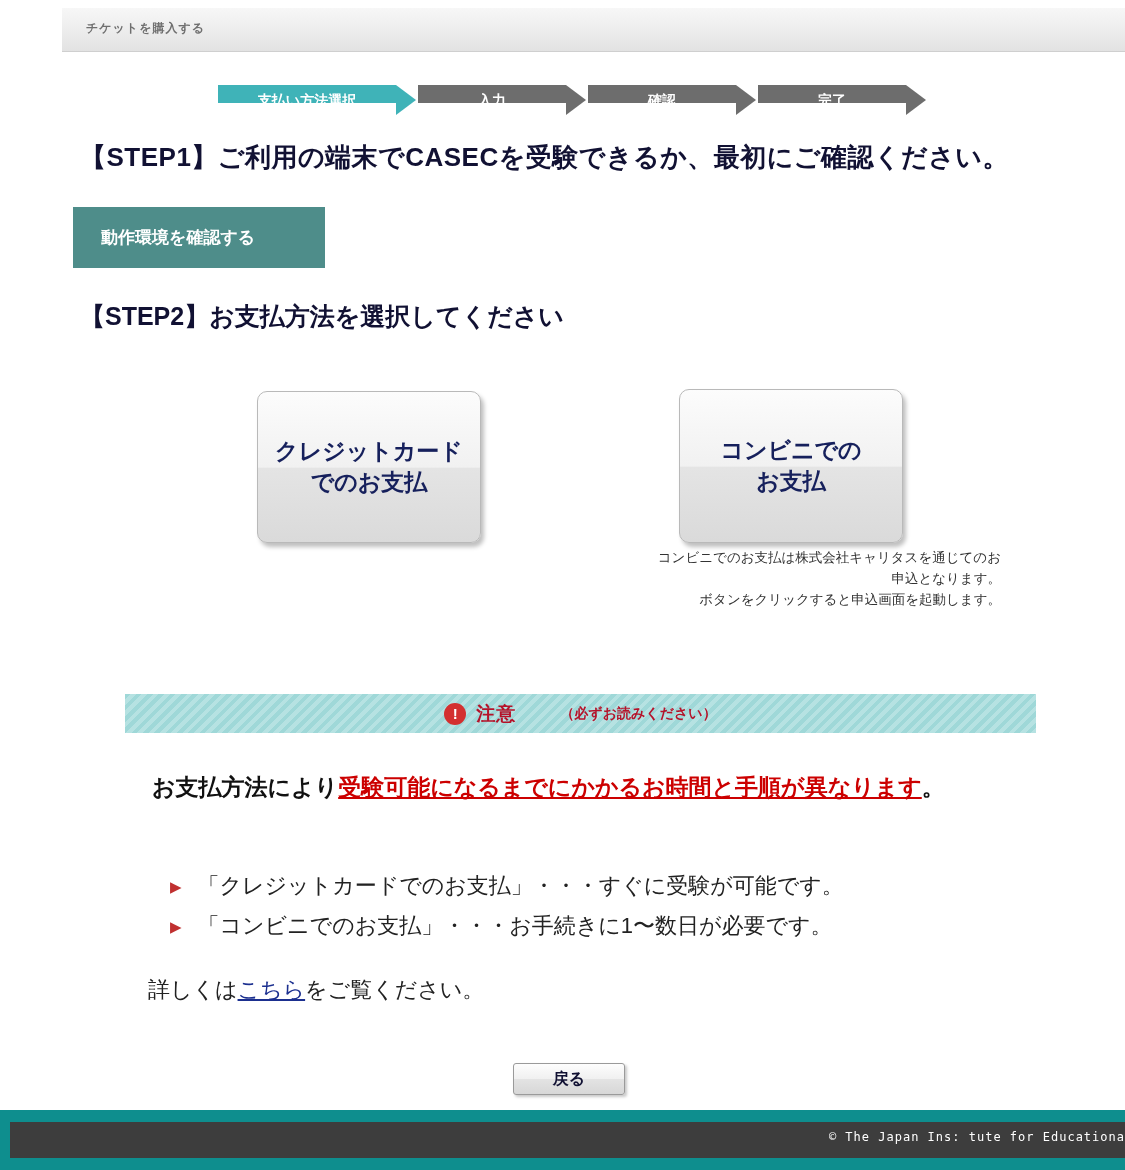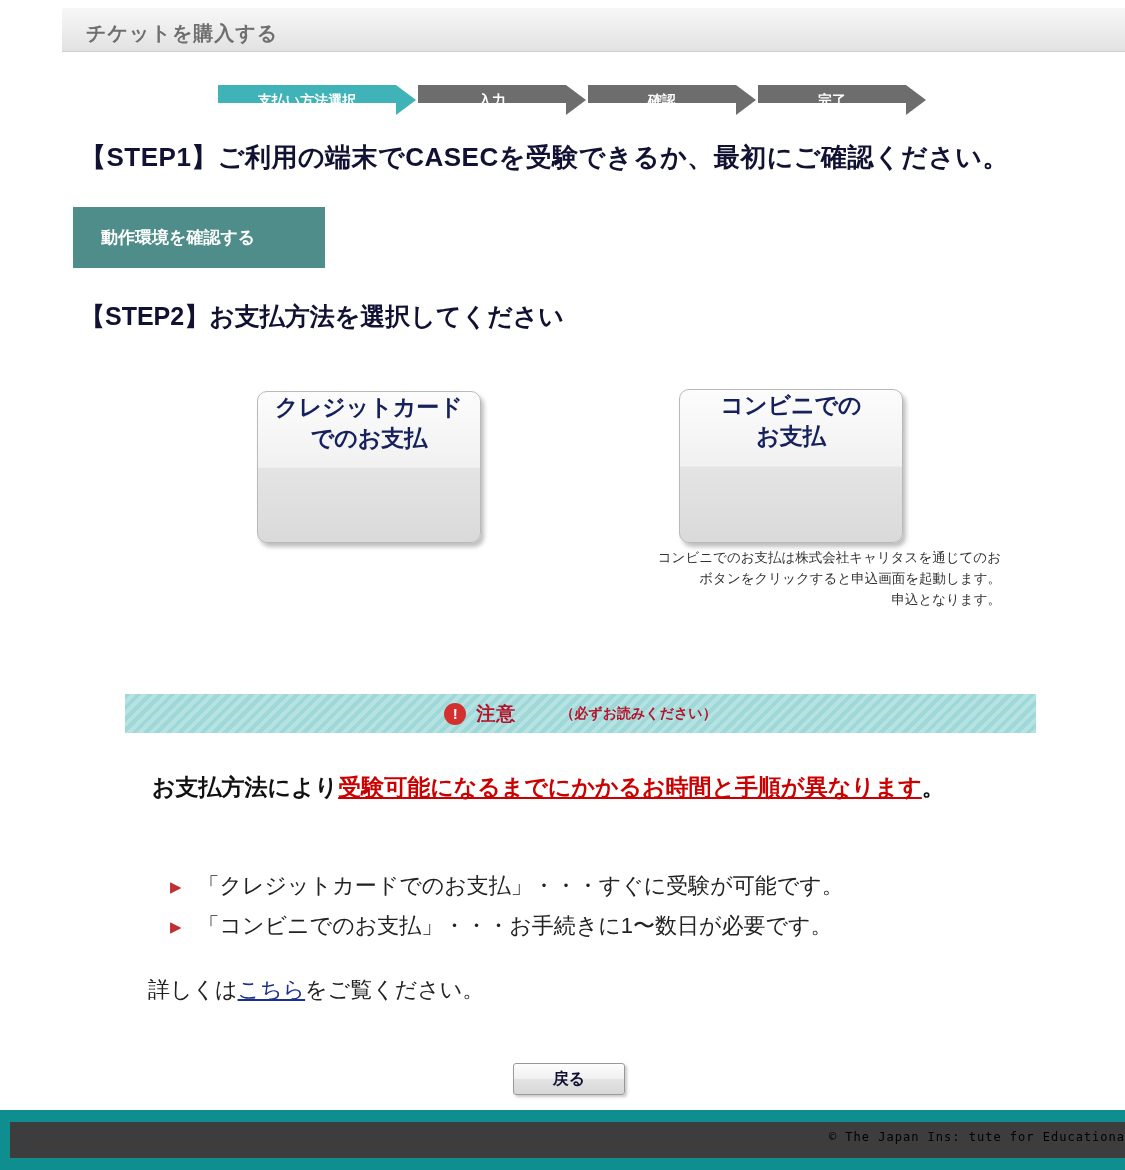--- a/index.html
+++ b/index.html
@@ -38,21 +38,21 @@
     width: 1063px;
     height: 44px;
     background: linear-gradient(to bottom, #f7f7f7 0%, #ececec 55%, #e2e2e2 100%);
     border-bottom: 1px solid #cfcfcf;
     box-sizing: border-box;
   }
   .header-title {
     position: absolute;
     left: 24px;
     top: 12px;
-    font-size: 20px;
+    font-size: 12px;
     font-weight: bold;
     color: #6f6f6f;
     letter-spacing: 1px;
   }
 
   
   .steps {
     position: absolute;
     left: 218px;
     top: 79px;
@@ -128,21 +128,21 @@
     background: linear-gradient(to bottom, #fcfcfc 0%, #f1f1f1 50%, #e4e4e4 51%, #dadada 100%);
     border: 1px solid #b9b9b9;
     border-radius: 10px;
     box-shadow: 3px 4px 4px rgba(0,0,0,0.25);
     color: #16205c;
     font-size: 23px;
     font-weight: bold;
     line-height: 1.35;
     text-align: center;
     display: flex;
-    align-items: flex-start;
+    align-items: center;
     justify-content: center;
     cursor: pointer;
     font-family: "Liberation Sans", sans-serif;
   }
   .pay-credit {
     left: 257px; top: 391px;
     width: 222px; height: 150px;
   }
   .pay-conveni {
     left: 679px; top: 389px;
@@ -273,21 +273,21 @@
     top: 12px;
     width: 1125px;
     height: 36px;
     background: #3d3d3d;
   }
   .footer-text {
     position: absolute;
     right: 0px;
     top: 20px;
     font-size: 12px;
-    color: #000000;
+    color: #ffffff;
     letter-spacing: 1px;
     white-space: nowrap;
     font-family: "DejaVu Sans Mono", monospace;
     margin-left: 20px;
   }
   
   .footer-accent {
     position: absolute;
     left: 0;
     top: 1110px;
@@ -341,22 +341,22 @@
 
   <div class="pay-btn pay-conveni">
     <div>
       <div>コンビニでの</div>
       <div>お支払</div>
     </div>
   </div>
 
   <div class="conveni-note">
     <div>コンビニでのお支払は株式会社キャリタスを通じてのお</div>
+    <div>申込となります。</div>
     <div>ボタンをクリックすると申込画面を起動します。</div>
-    <div>申込となります。</div>
   </div>
 
   <div class="notice-band">
     <span class="notice-icon">!</span>
     <span class="notice-main">注意</span>
     <span class="notice-sub">（必ずお読みください）</span>
   </div>
 
   <div class="warn-line">
     <span>お支払方法により</span><span class="hl">受験可能になるまでにかかるお時間と手順が異なります</span><span>。</span>

